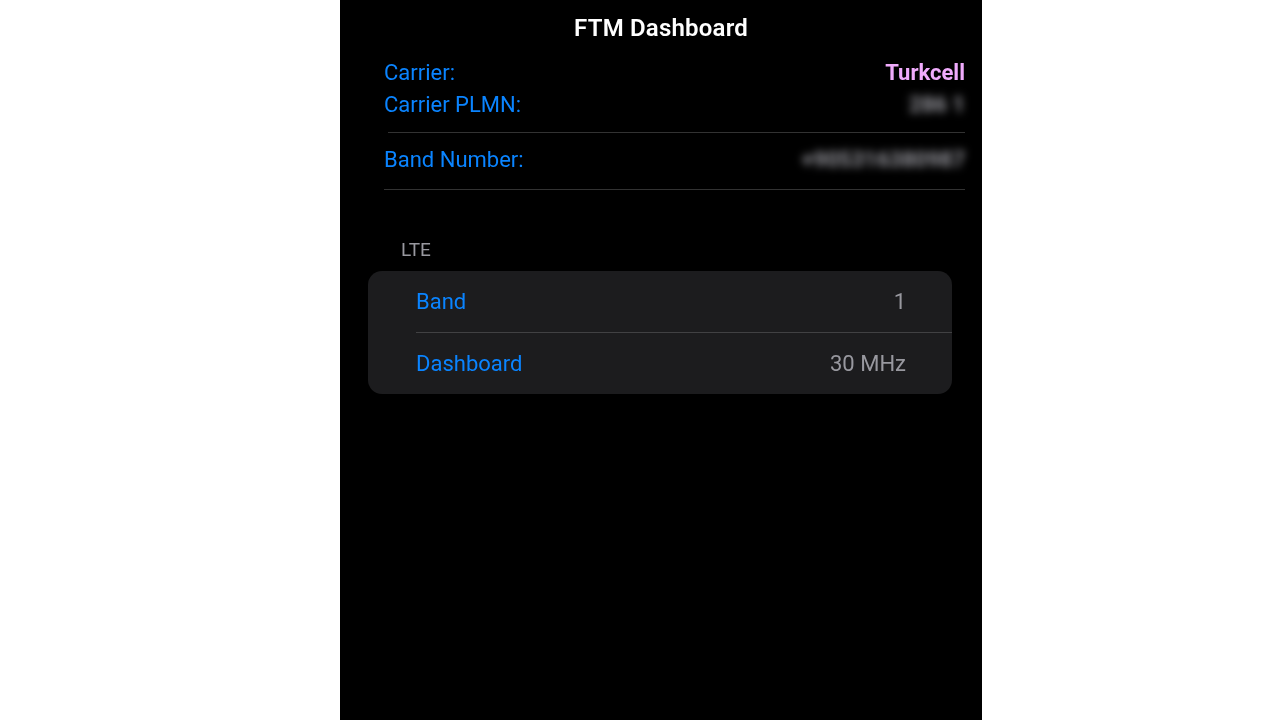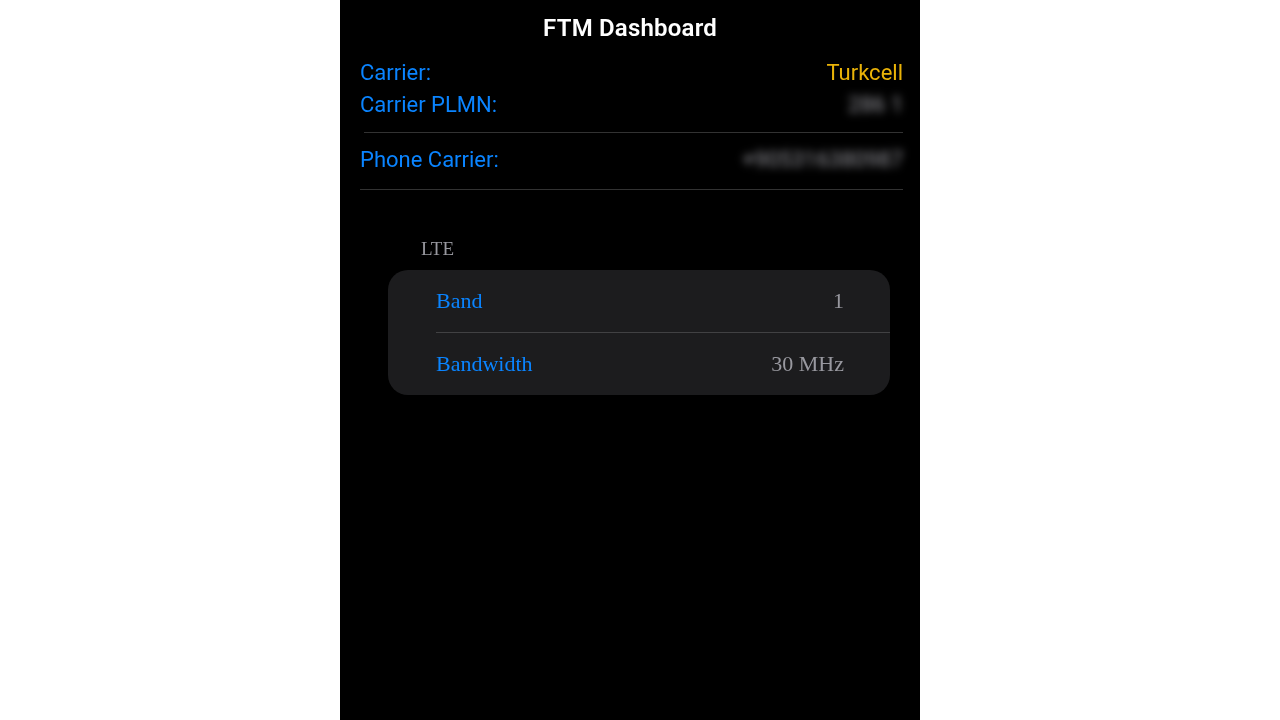--- a/index.html
+++ b/index.html
@@ -8,58 +8,59 @@
     width: 1280px;
     height: 720px;
     background: #ffffff;
     font-family: -apple-system, BlinkMacSystemFont, "Segoe UI", Roboto, Helvetica, Arial, sans-serif;
     overflow: hidden;
   }
   .phone-frame {
     position: absolute;
     left: 340px;
     top: 0;
-    width: 580px;
+    width: 642px;
     height: 720px;
     background: #000000;
     box-sizing: border-box;
   }
   .header {
     width: 100%;
     text-align: center;
     padding-top: 14px;
     padding-bottom: 14px;
   }
   .header-title {
     color: #ffffff;
     font-weight: 600;
     font-size: 24px;
     letter-spacing: 0.2px;
   }
 
   .info-section {
     padding-left: 20px;
     padding-right: 17px;
+    margin-left: 24px;
   }
 
   .info-row {
     display: flex;
     justify-content: space-between;
     align-items: center;
     height: 32px;
     font-size: 22px;
   }
 
   .info-label {
     color: #0a84ff;
     font-weight: 400;
   }
   .info-value {
-    color: #eab308;
-    font-weight: 400;
+    color: #f0abfc;
+    font-weight: 700;
   }
 
   .blurred {
     color: #98989f;
     filter: blur(4px);
     user-select: none;
   }
 
   .divider-full {
     border: none;
@@ -67,35 +68,34 @@
     margin: 12px 0 10px 4px;
   }
   .divider-indent {
     border: none;
     border-top: 1px solid rgba(200,200,200,0.25);
     margin: 14px 0 0 0;
   }
 
   .section-indented {
     margin-top: 48px;
-    padding-left: 48px;
+    padding-left: 28px;
     padding-right: 30px;
-    font-family: Liberation Serif, serif;
   }
 
   .section-heading {
     color: #98989f;
     font-size: 19px;
     padding-left: 33px;
     margin-bottom: 10px;
   }
 
   .card {
     background: #1c1c1e;
-    border-radius: 20px;
+    border-radius: 14px;
     padding: 0;
     overflow: hidden;
   }
 
   .card-row {
     display: flex;
     justify-content: space-between;
     align-items: center;
     padding: 18px 46px 18px 48px;
     font-size: 22px;
@@ -135,36 +135,36 @@
 
 
     <div class="info-row">
       <span class="info-label">Carrier PLMN:</span>
       <span class="info-value blurred">286 1</span>
     </div>
 
     <hr class="divider-full">
 
     <div class="info-row">
-      <span class="info-label">Phone Carrier:</span>
+      <span class="info-label">Band Number:</span>
       <span class="info-value blurred">+905316380987</span>
     </div>
 
     <hr class="divider-indent">
   </div>
 
   <div class="section-indented">
     <div class="section-heading">LTE</div>
 
     <div class="card">
       <div class="card-row">
         <span class="card-label">Band</span>
         <span class="card-value">1</span>
       </div>
       <hr class="card-divider">
       <div class="card-row">
-        <span class="card-label">Bandwidth</span>
+        <span class="card-label">Dashboard</span>
         <span class="card-value">30 MHz</span>
       </div>
     </div>
   </div>
 
 </div>
 
 </body></html>

